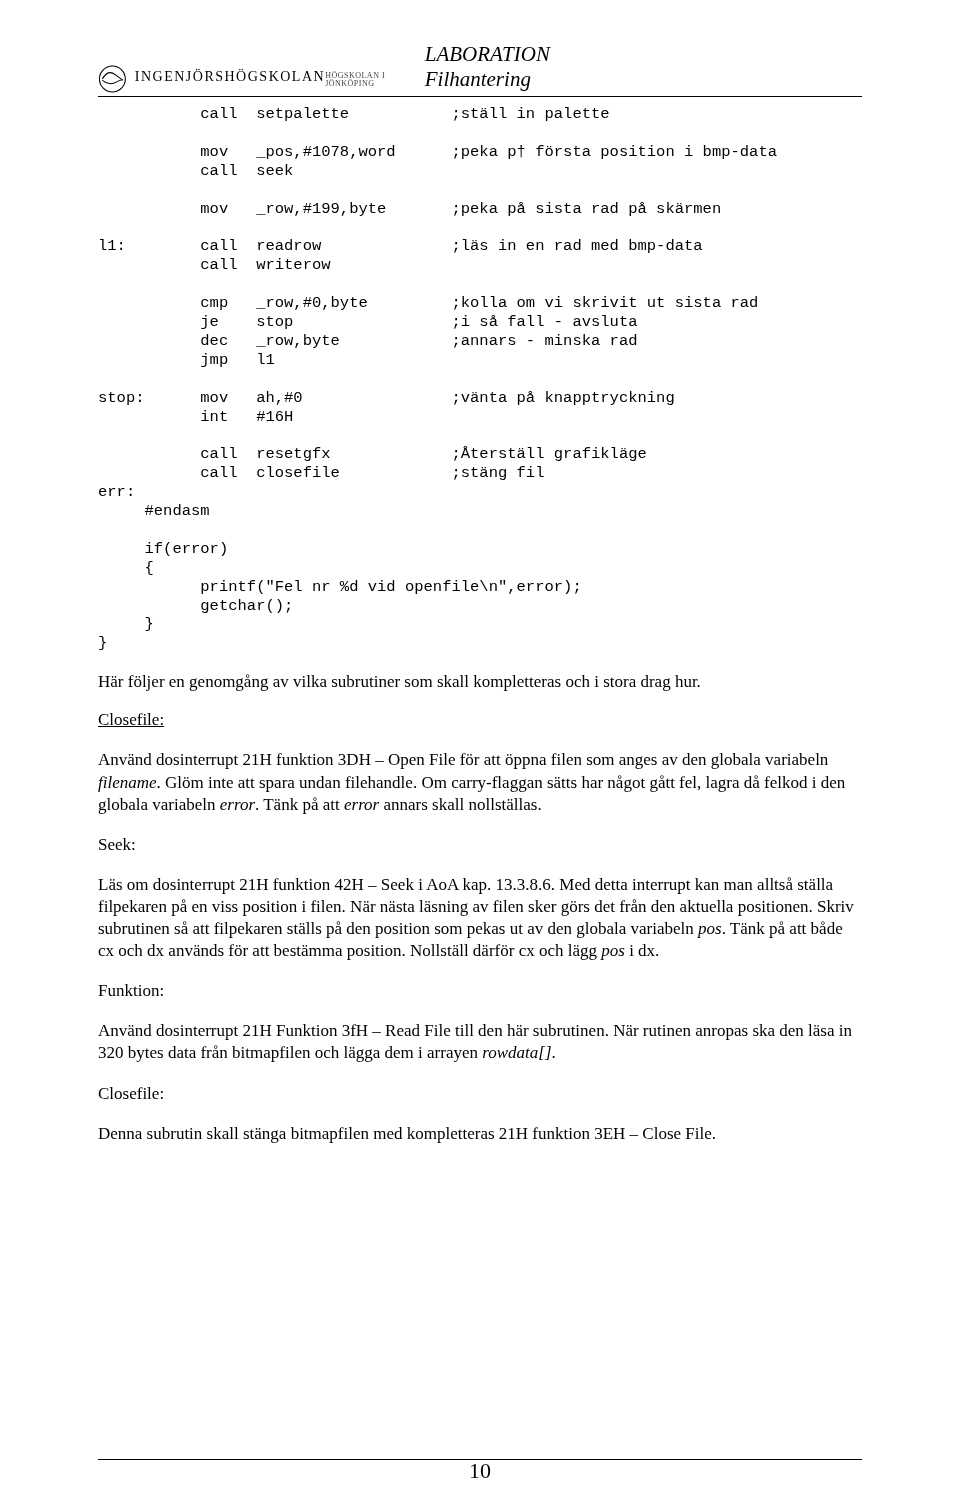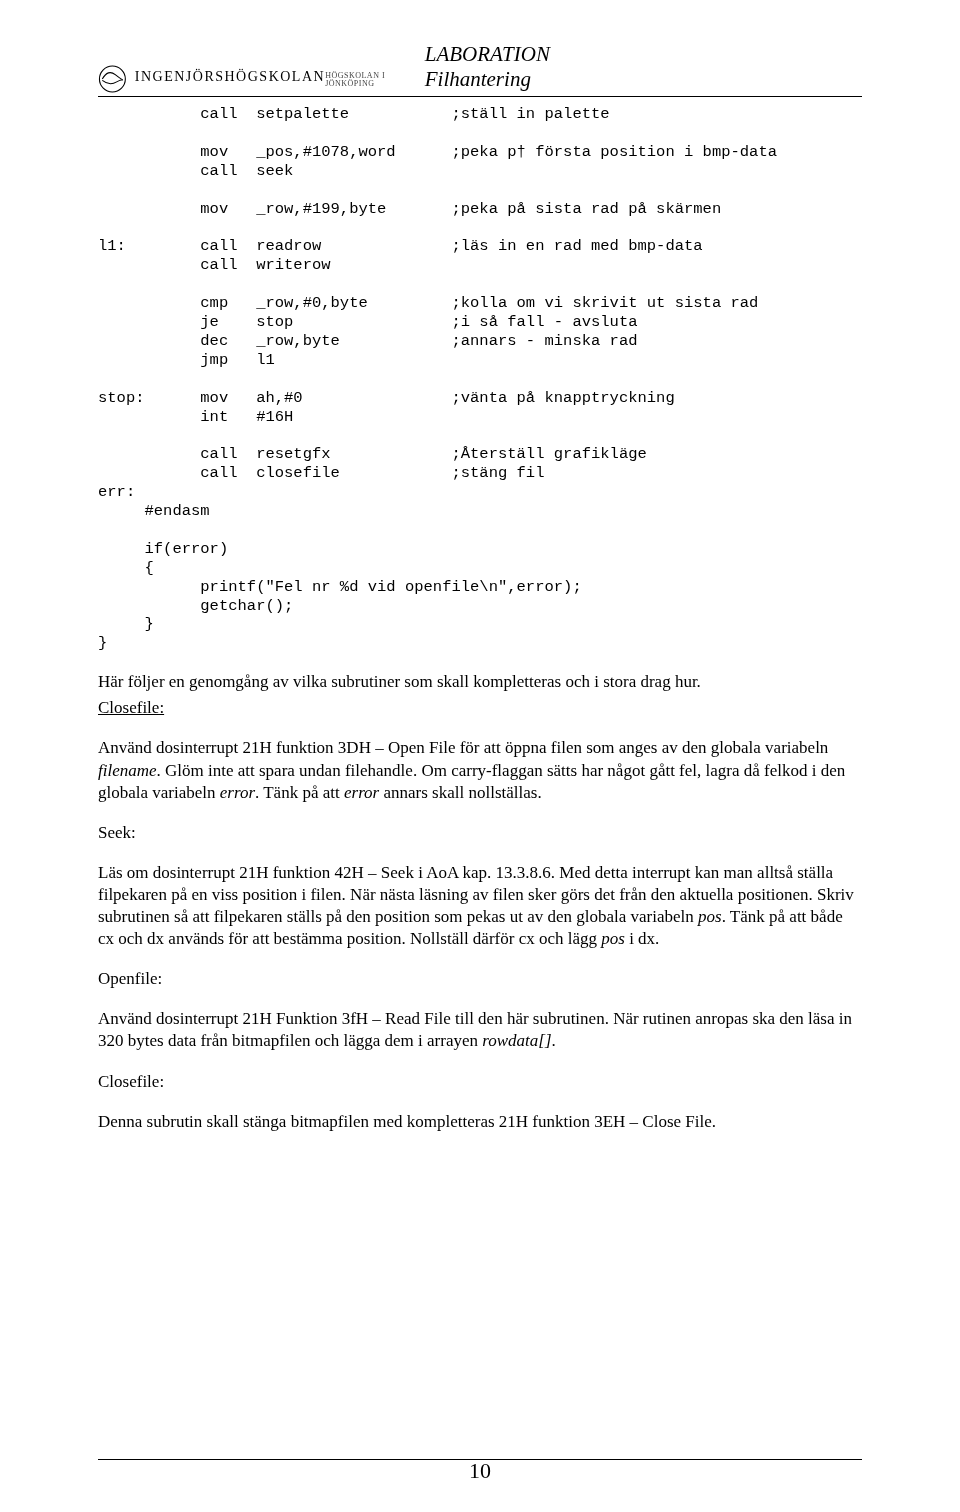--- a/index.html
+++ b/index.html
@@ -38,21 +38,21 @@
   }
 
   pre.code {
     font-family: "Courier New", Courier, monospace;
     font-size: 15.5px;
     line-height: 1.22;
     white-space: pre;
     margin: 0 0 18px 0;
   }
   .body-text p { font-size: 17px; line-height: 1.3; margin: 0 0 18px 0; }
-  .body-text p.tight { margin-bottom: 4px; }
+  .body-text p.tight { margin-bottom: 16px; }
   .section-label     { font-size: 17px; text-decoration: underline; margin: 0 0 2px 0; }
   .section-label-bold{ font-size: 17px; font-weight: normal; margin: 18px 0 2px 0; }
   .italic { font-style: italic; }
 
   .footer-line {
     position: absolute; left: 98px; right: 98px; bottom: 52px;
     border-top: 1px solid #000;
   }
   .page-number {
     position: absolute; bottom: 28px; left: 0; right: 0;
@@ -115,21 +115,21 @@
     <p class="section-label">Closefile:</p>
     <p>
       <span>Använd dosinterrupt 21H funktion 3DH – Open File för att öppna filen som anges av den globala variabeln </span><span class="italic">filename</span><span>. Glöm inte att spara undan filehandle. Om carry-flaggan sätts har något gått fel, lagra då felkod i den globala variabeln </span><span class="italic">error</span><span>. Tänk på att </span><span class="italic">error</span><span> annars skall nollställas.</span>
     </p>
 
     <p class="section-label-bold">Seek:</p>
     <p>
       <span>Läs om dosinterrupt 21H funktion 42H – Seek i AoA kap. 13.3.8.6.  Med detta interrupt kan man alltså ställa filpekaren på en viss position i filen. När nästa läsning av filen sker görs det från den aktuella positionen. Skriv subrutinen så att filpekaren ställs på den position som pekas ut av den globala variabeln </span><span class="italic">pos</span><span>. Tänk på att både cx och dx används för att bestämma position. Nollställ därför cx och lägg </span><span class="italic"> pos </span><span>i dx.</span>
     </p>
 
-    <p class="section-label-bold">Openfile:</p>
+    <p class="section-label-bold">Funktion:</p>
     <p>
       <span>Använd dosinterrupt 21H Funktion 3fH – Read File till den här subrutinen. När rutinen anropas ska den läsa in 320 bytes data från bitmapfilen och lägga dem i arrayen </span><span class="italic">rowdata[]</span><span>.</span>
     </p>
 
     <p class="section-label-bold">Closefile:</p>
     <p>Denna subrutin skall stänga bitmapfilen med kompletteras 21H funktion 3EH – Close File.</p>
   </div>
 
 </div>
 

